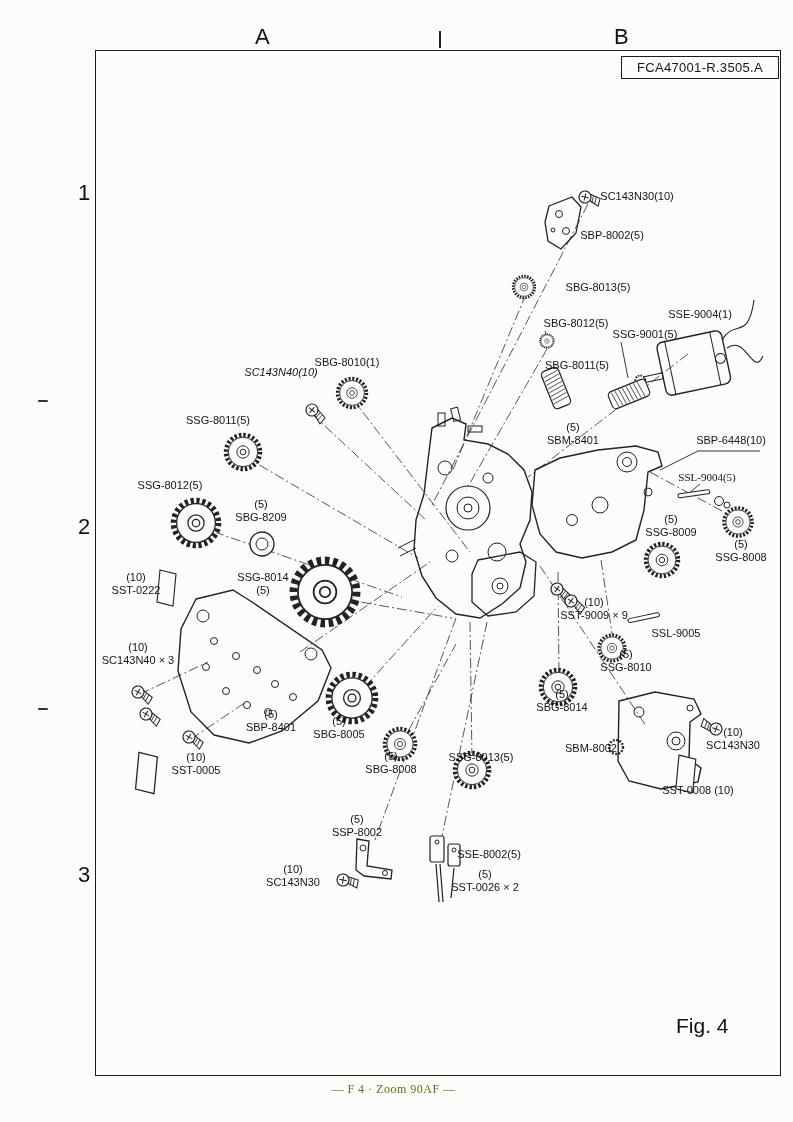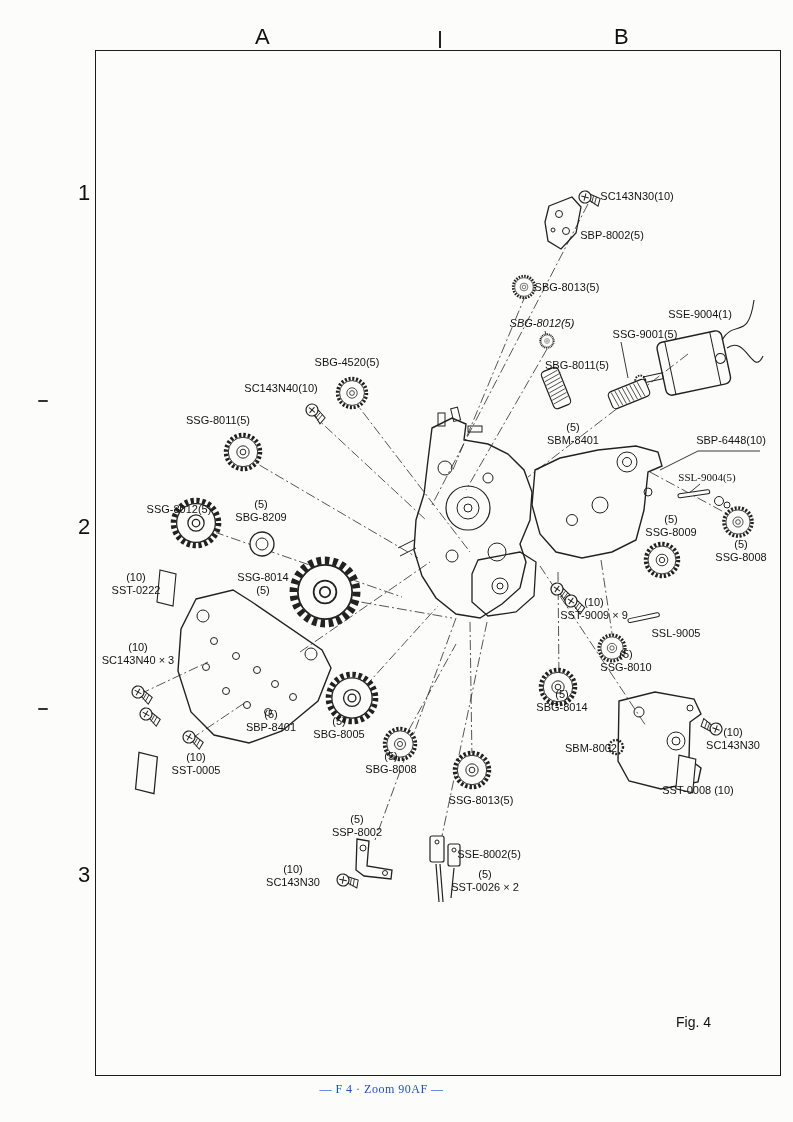--- a/index.html
+++ b/index.html
@@ -10,43 +10,46 @@
   .col-label{position:absolute;top:24px;font-size:22px;color:#111;}
   .row-label{position:absolute;left:78px;font-size:22px;color:#111;}
   .top-tick{position:absolute;left:439px;top:31px;width:1.5px;height:17px;background:#222;}
   .side-tick{position:absolute;left:38px;width:10px;height:2px;background:#333;border-radius:2px;}
   .doc-code{position:absolute;left:621px;top:56px;width:156px;height:21px;
             border:1.5px solid #1c1c1c;display:flex;align-items:center;justify-content:center;
             font-size:13px;letter-spacing:.3px;background:#fcfcfa;}
   .labels-layer{position:absolute;left:0;top:0;width:793px;height:1122px;pointer-events:none;}
   .part-label{position:absolute;transform:translateX(-50%);text-align:center;
               font-size:11px;line-height:1.2;white-space:nowrap;color:#141414;}
-  .fig-label{position:absolute;left:676px;top:1014px;font-size:14px;color:#111;}
-  .footer{position:absolute;left:4px;top:1082px;width:755px;text-align:center;
-          font-family:"Liberation Serif",serif;font-size:12px;letter-spacing:.5px;color:#1d4ed8;}
+  .fig-label{position:absolute;left:676px;top:1014px;font-size:21px;color:#111;}
+  .footer{position:absolute;left:16px;top:1082px;width:755px;text-align:center;
+          font-family:"Liberation Serif",serif;font-size:12px;letter-spacing:.5px;color:#4d7c0f;}
   svg{position:absolute;left:0;top:0;}
   .ln{stroke:#222;fill:none;}
 </style>
 </head>
 <body>
 
 <div class="page">
 
   <div class="frame"></div>
 
   <div class="col-label" style="left:255px">A</div>
   <div class="col-label" style="left:614px">B</div>
   <div class="top-tick"></div>
 
   <div class="row-label" style="top:180px">1</div>
   <div class="row-label" style="top:514px">2</div>
   <div class="row-label" style="top:862px">3</div>
   <div class="side-tick" style="top:400px"></div>
   <div class="side-tick" style="top:708px"></div>
 
+  <div class="doc-code">
+    <span>FCA47001-R.3505.A</span>
+  </div>
 
   <svg width="793" height="1122" viewBox="0 0 793 1122">
     <defs>
       <g id="gear">
         <circle r="18" fill="#fcfcfa" stroke="#222" stroke-width="4.5" stroke-dasharray="2.6 2.1"></circle>
         <circle r="15.5" fill="none" stroke="#222" stroke-width="1"></circle>
         <circle r="6.5" fill="none" stroke="#222" stroke-width="1"></circle>
         <circle r="3" fill="none" stroke="#222" stroke-width="1"></circle>
       </g>
       <g id="screw">
@@ -245,45 +248,45 @@
     <use href="#screw" transform="translate(343,880) rotate(10)"></use>
   </svg>
 
   <div class="labels-layer">
       <div class="part-label" style="left: 637px; top: 190px;">
         <div>SC143N30(10)</div>
       </div>
       <div class="part-label" style="left: 612px; top: 229px;">
         <div>SBP-8002(5)</div>
       </div>
-      <div class="part-label" style="left: 567px; top: 281px;">
+      <div class="part-label" style="left: 598px; top: 281px;">
         <div>SBG-8013(5)</div>
       </div>
-      <div class="part-label" style="left: 542px; top: 317px; font-style: italic;">
+      <div class="part-label" style="left: 576px; top: 317px;">
         <div>SBG-8012(5)</div>
       </div>
       <div class="part-label" style="left: 700px; top: 308px;">
         <div>SSE-9004(1)</div>
       </div>
       <div class="part-label" style="left: 631px; top: 328px; padding-left: 28px;">
         <div>SSG-9001(5)</div>
       </div>
       <div class="part-label" style="left: 577px; top: 359px; text-align: right;">
         <div>SBG-8011(5)</div>
       </div>
       <div class="part-label" style="left: 347px; top: 356px;">
-        <div>SBG-4520(5)</div>
-      </div>
-      <div class="part-label" style="left: 281px; top: 382px;">
+        <div>SBG-8010(1)</div>
+      </div>
+      <div class="part-label" style="left: 281px; top: 366px; font-style: italic;">
         <div>SC143N40(10)</div>
       </div>
       <div class="part-label" style="left: 218px; top: 414px;">
         <div>SSG-8011(5)</div>
       </div>
-      <div class="part-label" style="left: 179px; top: 479px; margin-top: 24px;">
+      <div class="part-label" style="left: 170px; top: 479px;">
         <div>SSG-8012(5)</div>
       </div>
       <div class="part-label" style="left: 573px; top: 421px;">
         <div>(5)</div>
         <div>SBM-8401</div>
       </div>
       <div class="part-label" style="left: 731px; top: 434px;">
         <div>SBP-6448(10)</div>
       </div>
       <div class="part-label" style="left: 707px; top: 471px; font-family: Liberation Serif, serif;">
@@ -347,21 +350,21 @@
       <div class="part-label" style="left: 591px; top: 742px;">
         <div>SBM-8002</div>
       </div>
       <div class="part-label" style="left: 733px; top: 726px;">
         <div>(10)</div>
         <div>SC143N30</div>
       </div>
       <div class="part-label" style="left: 698px; top: 784px;">
         <div>SST-0008 (10)</div>
       </div>
-      <div class="part-label" style="left: 481px; top: 794px; text-align: right;">
+      <div class="part-label" style="left: 481px; top: 751px; text-align: right;">
         <div>SSG-8013(5)</div>
       </div>
       <div class="part-label" style="left: 357px; top: 813px;">
         <div>(5)</div>
         <div>SSP-8002</div>
       </div>
       <div class="part-label" style="left: 489px; top: 848px;">
         <div>SSE-8002(5)</div>
       </div>
       <div class="part-label" style="left: 293px; top: 863px;">

